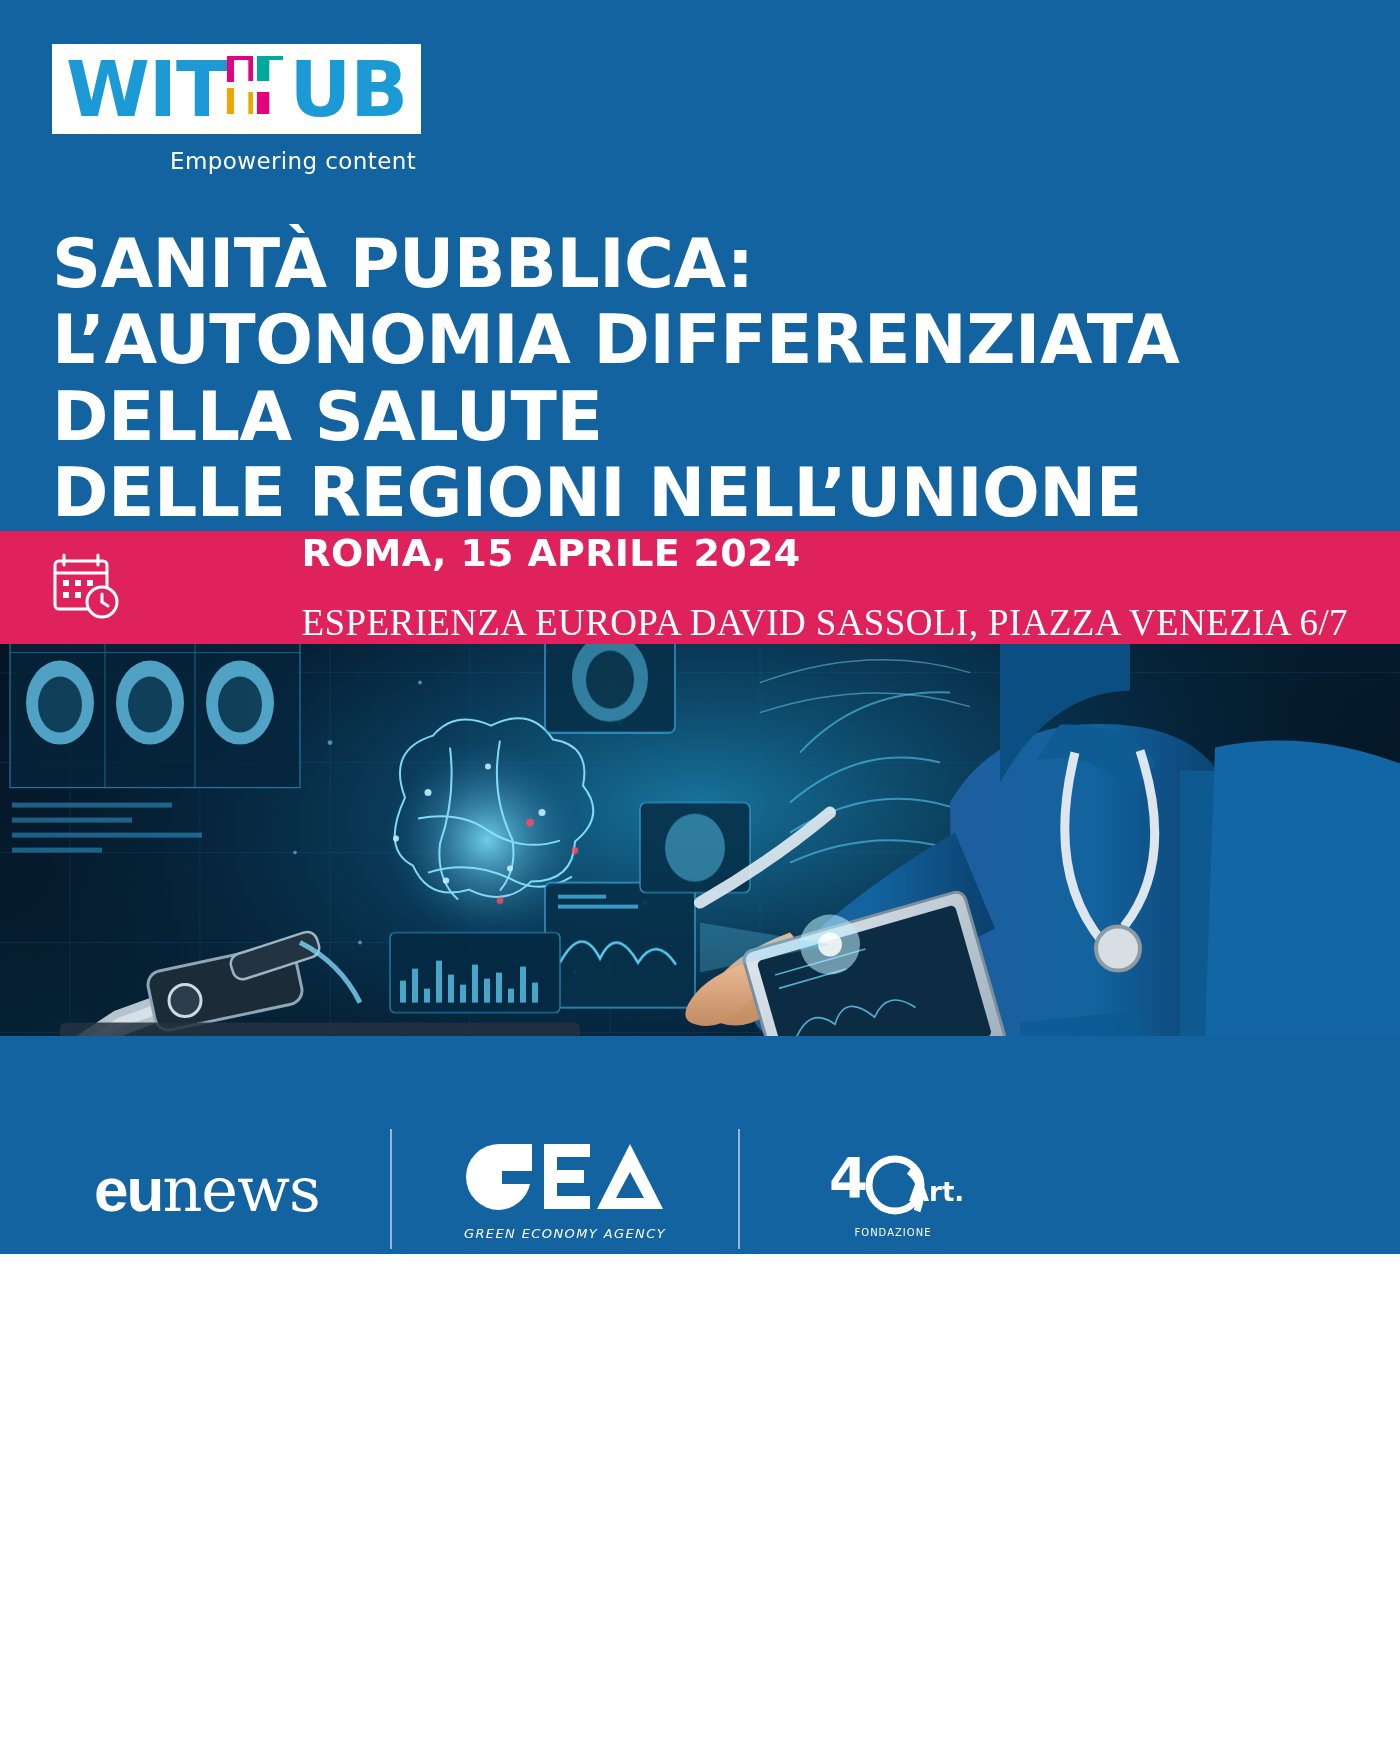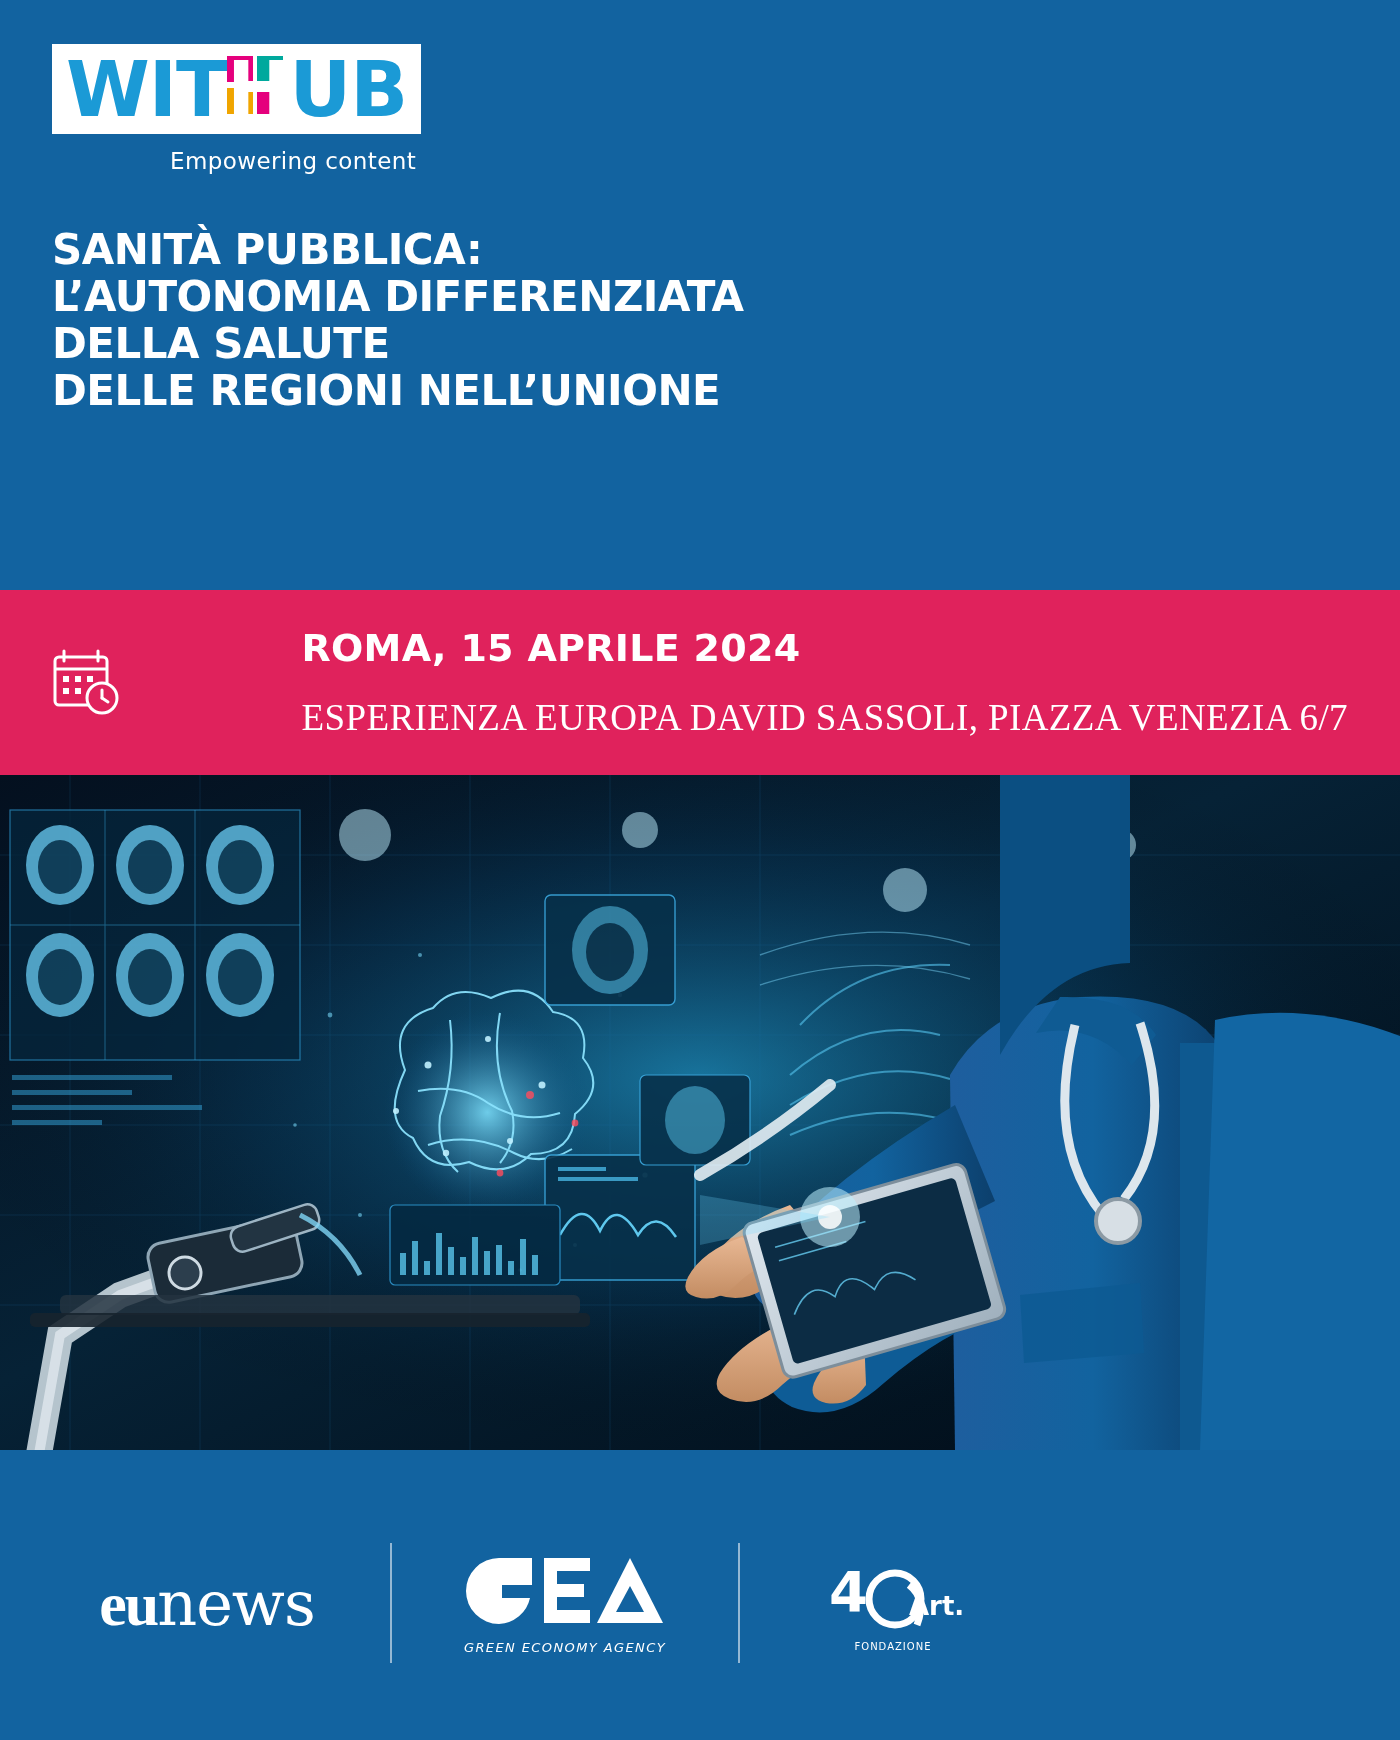--- a/index.html
+++ b/index.html
@@ -6,21 +6,21 @@
   html, body {
     width: 1400px;
     height: 1740px;
     background: #ffffff;
     font-family: "Liberation Sans", sans-serif;
     overflow: hidden;
   }
   .poster {
     position: relative;
     width: 1400px;
-    height: 1740px;
+    height: 1254px;
     background: #0369a1;
     display: flex;
     flex-direction: column;
   }
 
   
   .top-section {
     background: #1263a0;
     padding: 44px 52px 0 52px;
     height: 590px;
@@ -75,21 +75,21 @@
     font-weight: normal;
     letter-spacing: 0.4px;
     margin-top: 14px;
     margin-left: 118px;
     font-family: "DejaVu Sans", sans-serif;
   }
 
   
   .title {
     color: #ffffff;
-    font-size: 42px;
+    font-size: 68px;
     font-weight: bold;
     line-height: 1.12;
     letter-spacing: -0.5px;
     margin-top: 52px;
     font-family: "DejaVu Sans", sans-serif;
     text-transform: uppercase;
     max-width: 1310px;
   }
 
   
@@ -167,21 +167,21 @@
     background: rgba(255,255,255,0.55);
     margin: 0 28px;
   }
   .eunews {
     color: #ffffff;
     font-size: 62px;
     letter-spacing: -1px;
     font-family: "DejaVu Serif", serif;
     white-space: nowrap;
   }
-  .eunews b { font-family: Liberation Serif, serif; font-weight: bold; letter-spacing: -2px;}
+  .eunews b { font-family: Liberation Sans, sans-serif; font-weight: bold; letter-spacing: -2px;}
   .gea-wrap { text-align: center; color: #ffffff; font-style: italic; }
   .gea-sub {
     font-size: 13px;
     letter-spacing: 1.4px;
     margin-top: 6px;
     font-family: "DejaVu Sans", sans-serif;
   }
   .fond-wrap { text-align: center; color: #ffffff; position: relative; }
   .fond-sub {
     font-size: 10px;

